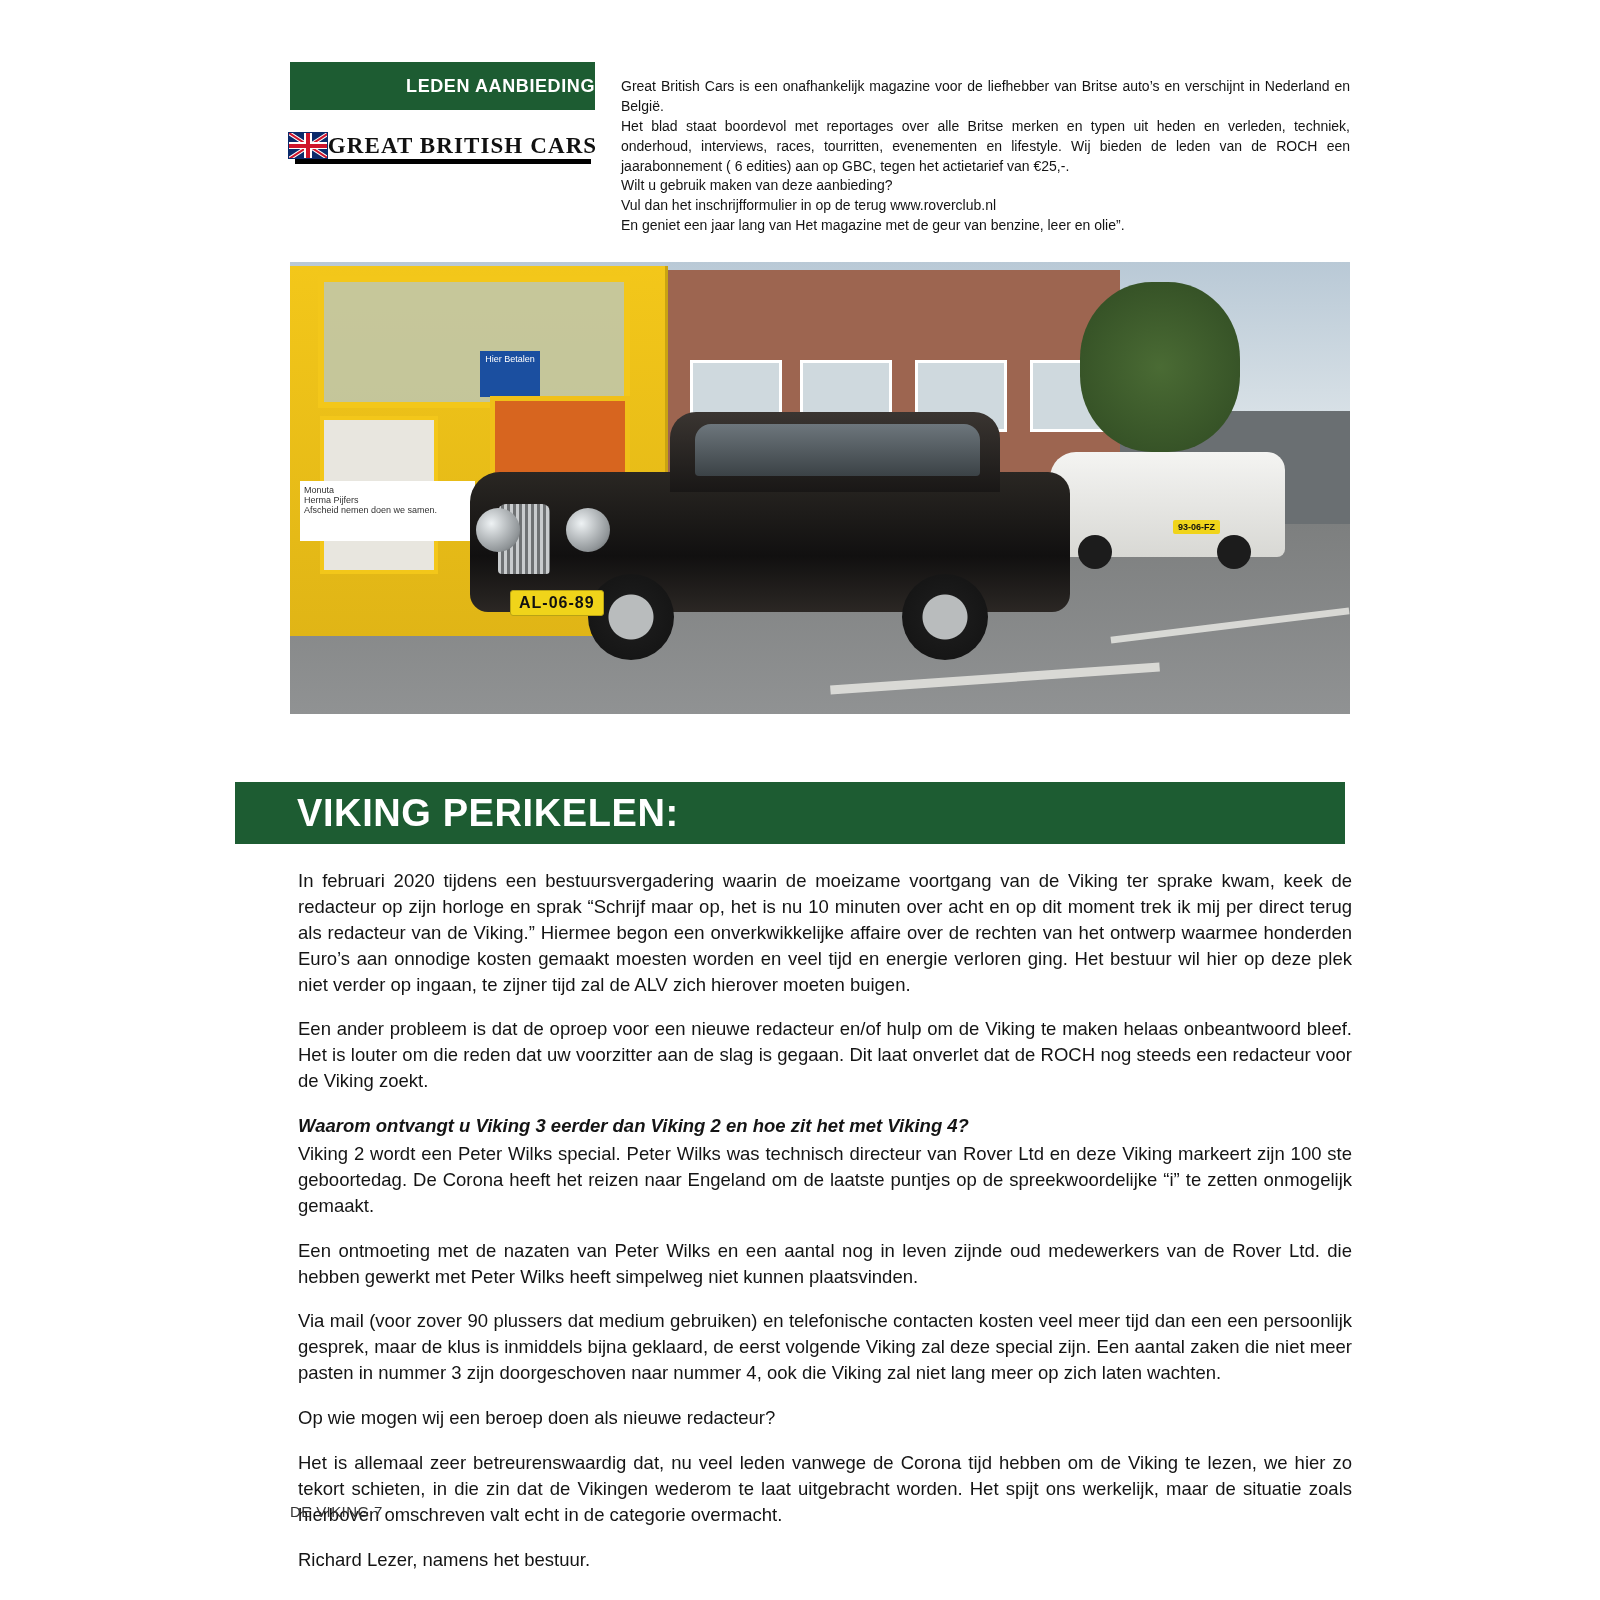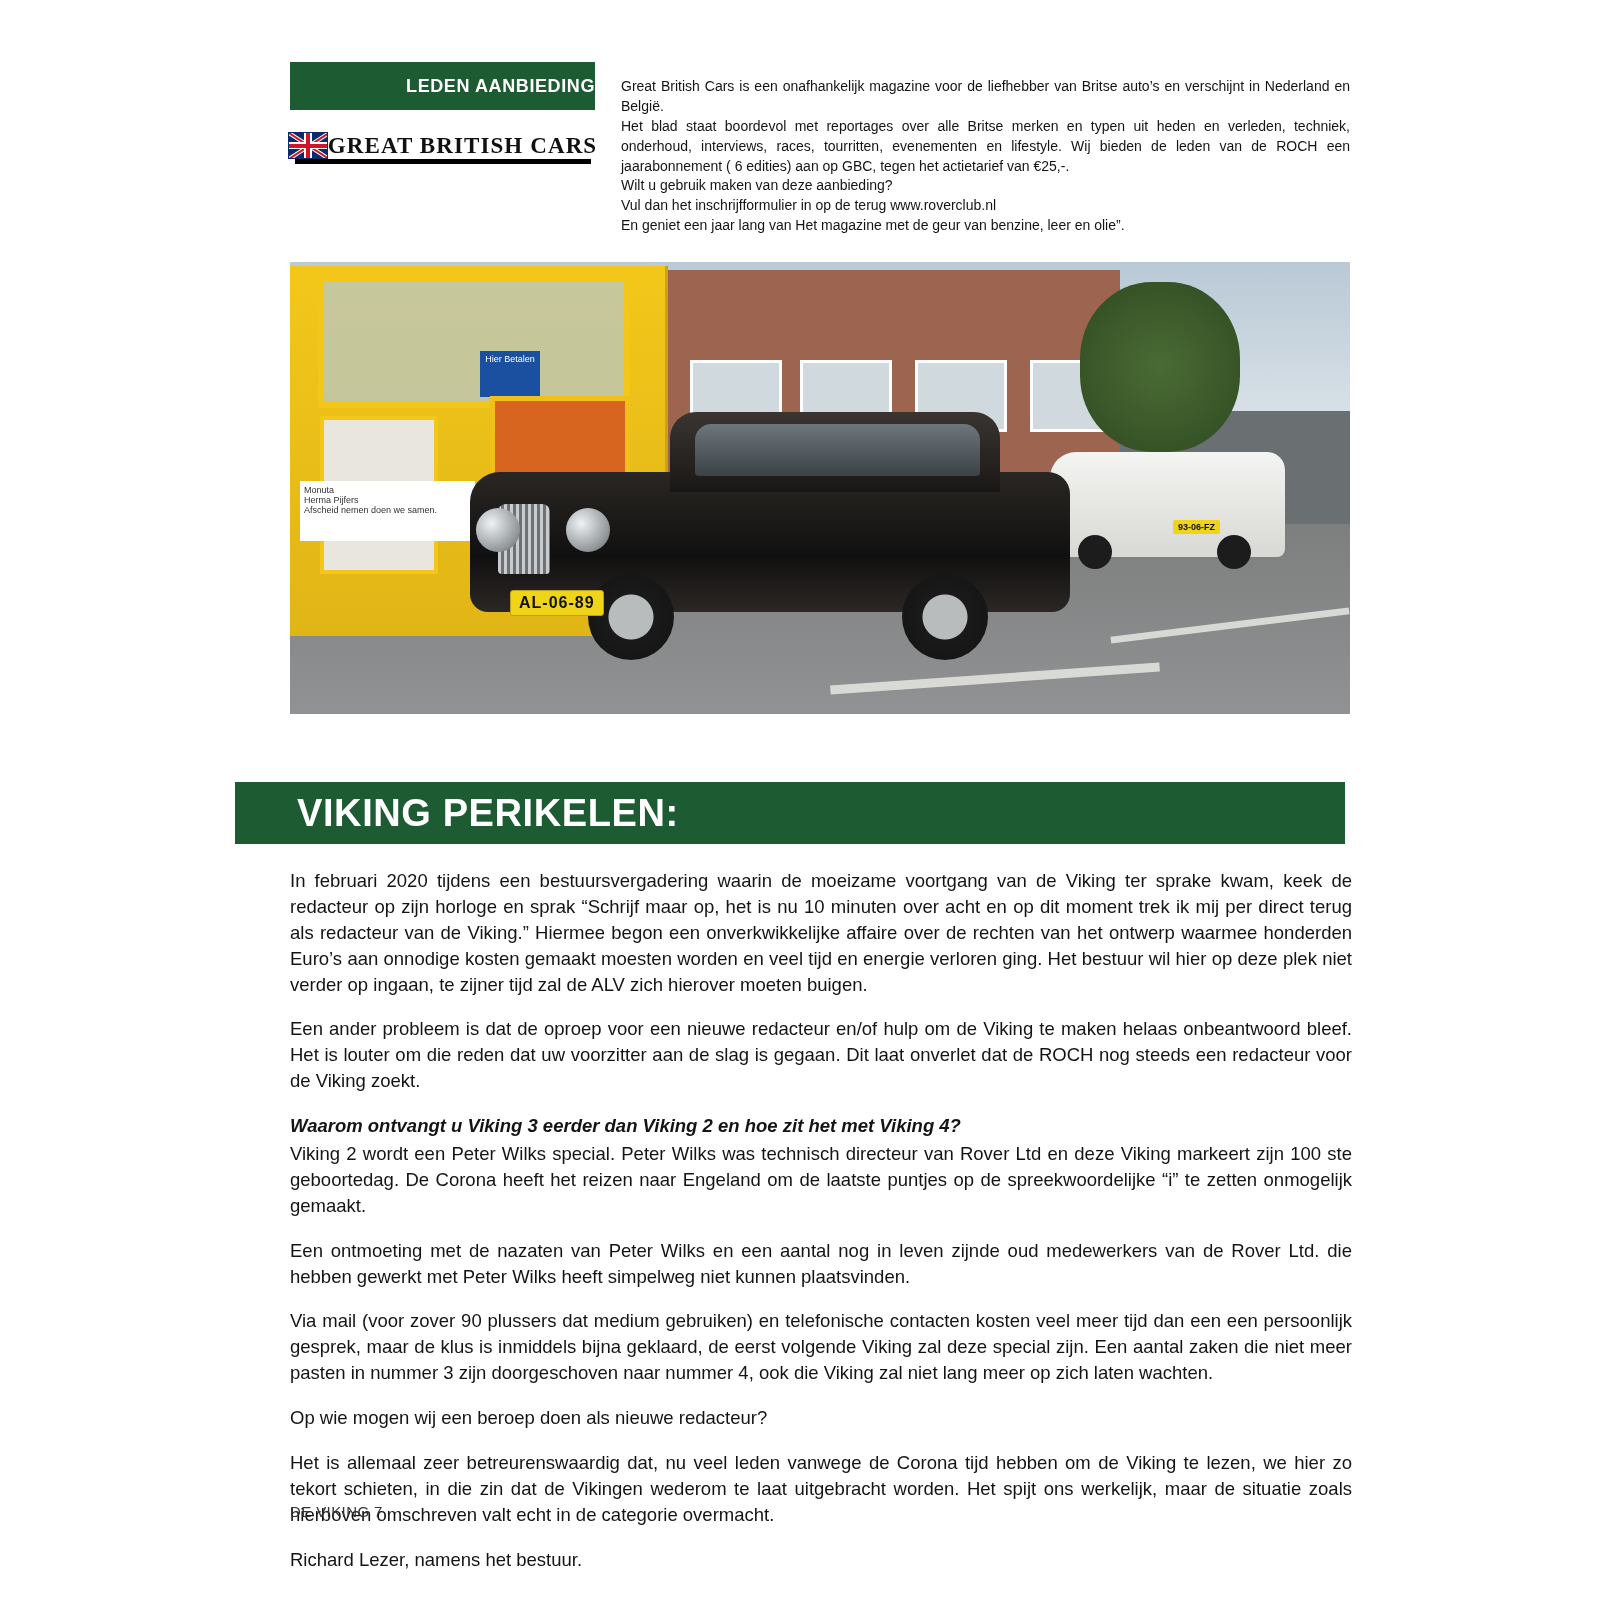--- a/index.html
+++ b/index.html
@@ -298,21 +298,21 @@
   }
 
   
   .body-copy {
     position: absolute;
     left: 290px;
     top: 868px;
     width: 1062px;
   }
   .body-copy p {
-    margin: 0 0 19px 0;
+    margin: 0 0 19px 8px;
     font-size: 18.5px;
     line-height: 1.40;
     color: #141414;
     text-align: justify;
   }
   .body-copy p.q {
     font-weight: bold;
     font-style: italic;
     margin-bottom: 2px;
   }

